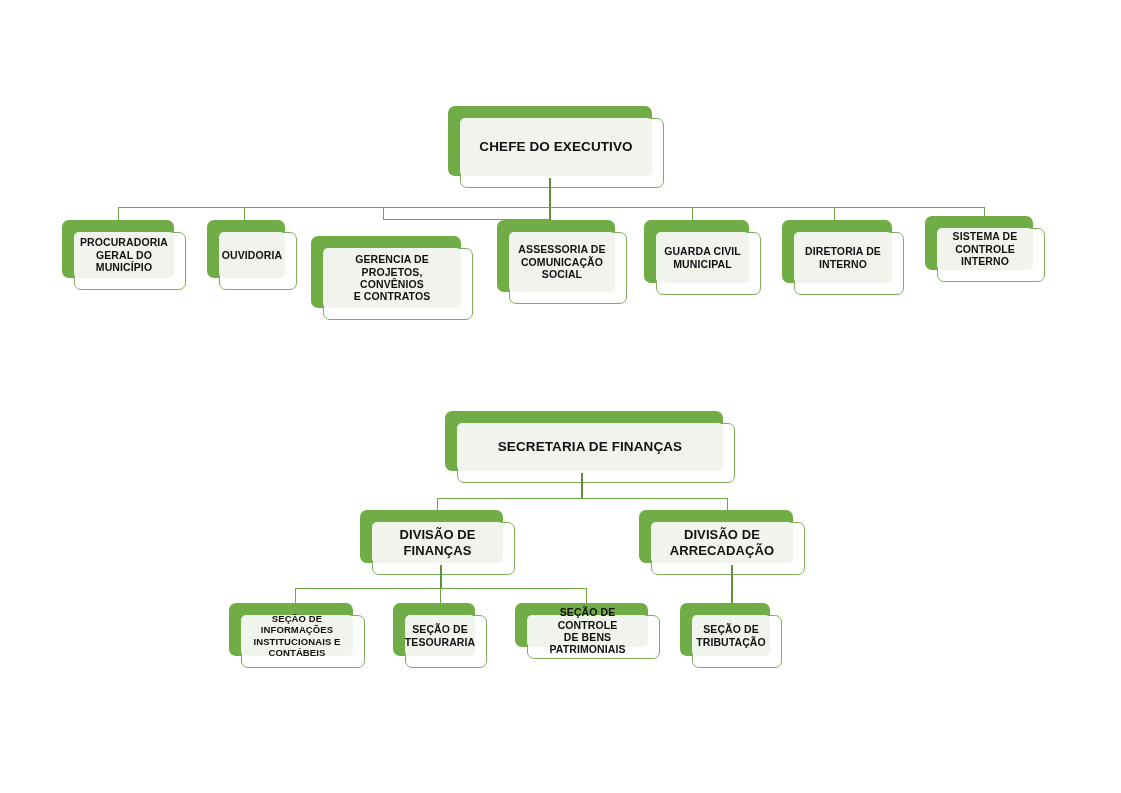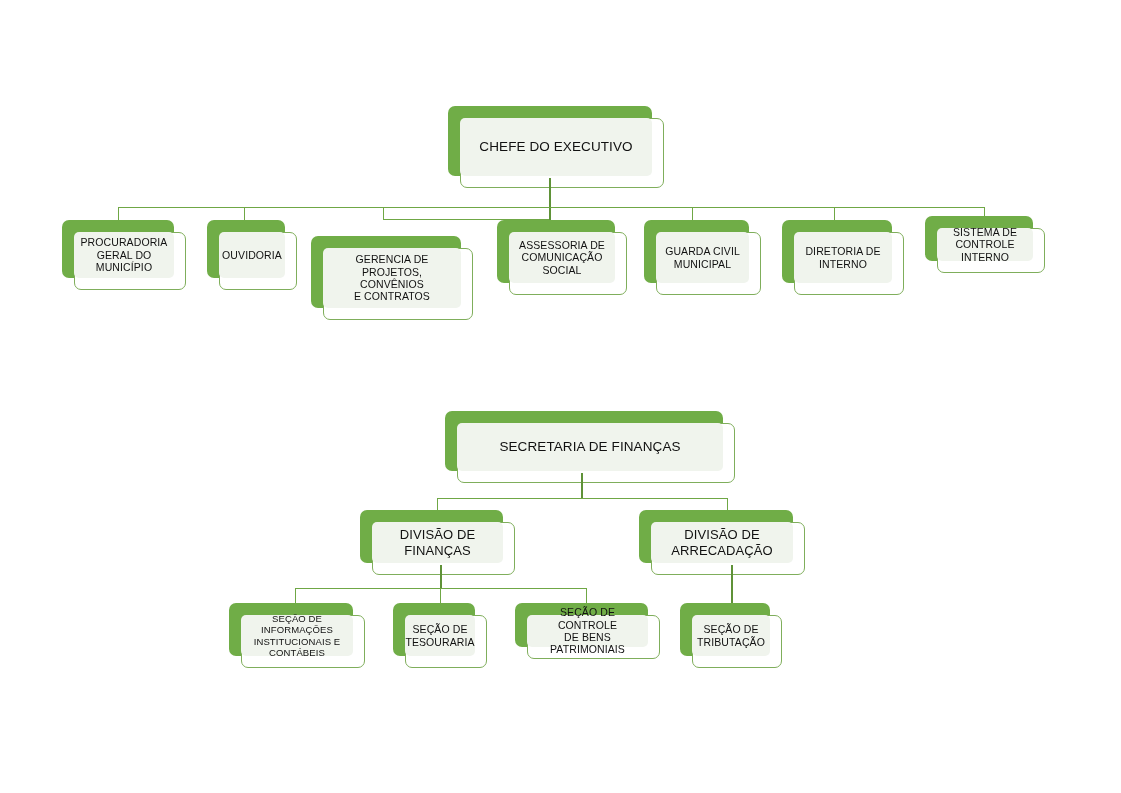--- a/index.html
+++ b/index.html
@@ -62,21 +62,21 @@
     width: calc(100% - 24px);
     height: calc(100% - 24px);
     background: #F0F4ED;
     border-radius: 5px;
     display: flex;
     align-items: center;
     justify-content: center;
     padding: 2px 6px;
   }
   .node .label {
-    font-weight: normal;
+    font-weight: bold;
     color: #111111;
     text-align: center;
     line-height: 1.18;
     letter-spacing: 0.1px;
     white-space: pre-line;
   }
 
   .node.size-lg .label { font-size: 13.5px; }
   .node.size-md .label { font-size: 13px; }
   .node.size-sm .label { font-size: 10.5px; }
@@ -128,21 +128,21 @@
   <div class="node size-sm" style="left:311px; top:220px; width:162px; height:84px;margin-top:16px;">
     <div class="plate"></div>
     <div class="card"></div>
     <div class="inner">
       <span class="label">GERENCIA DE
 PROJETOS, CONVÊNIOS
 E CONTRATOS</span>
     </div>
   </div>
 
-  <div class="node size-sm" style="left:497px; top:220px; width:130px; height:75px;">
+  <div class="node size-sm" style="left:497px; top:220px; width:130px; height:84px;">
     <div class="plate"></div>
     <div class="card"></div>
     <div class="inner">
       <span class="label">ASSESSORIA DE
 COMUNICAÇÃO
 SOCIAL</span>
     </div>
   </div>
 
   <div class="node size-sm" style="left:644px; top:220px; width:117px; height:75px;">
@@ -156,21 +156,21 @@
 
   <div class="node size-sm" style="left:782px; top:220px; width:122px; height:75px;">
     <div class="plate"></div>
     <div class="card"></div>
     <div class="inner">
       <span class="label">DIRETORIA DE
 INTERNO</span>
     </div>
   </div>
 
-  <div class="node size-sm" style="left:925px; top:216px; width:120px; height:57px;padding-left:37px;">
+  <div class="node size-sm" style="left:925px; top:216px; width:120px; height:66px;padding-left:37px;">
     <div class="plate"></div>
     <div class="card"></div>
     <div class="inner">
       <span class="label">SISTEMA DE
 CONTROLE
 INTERNO</span>
     </div>
   </div>
 
   <div class="node size-lg" style="left:445px; top:411px; width:290px; height:72px;">

